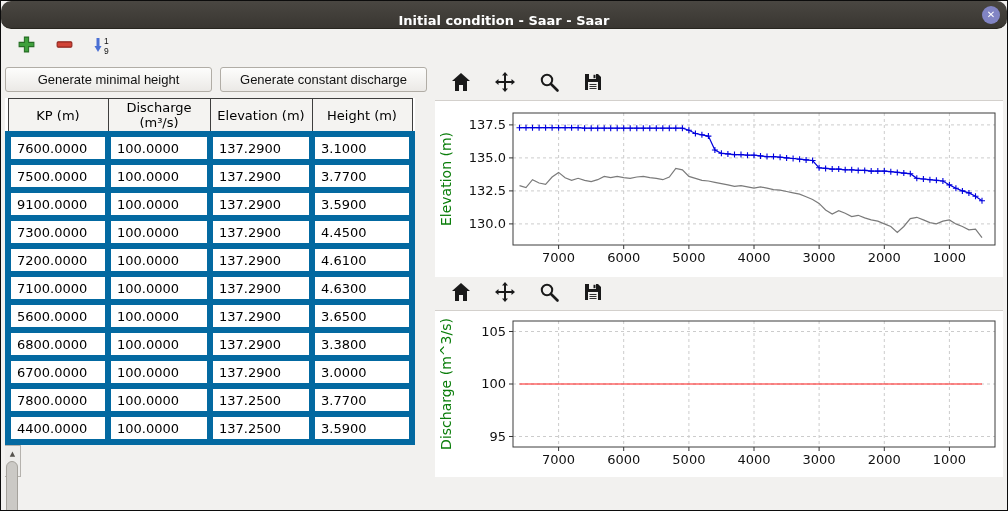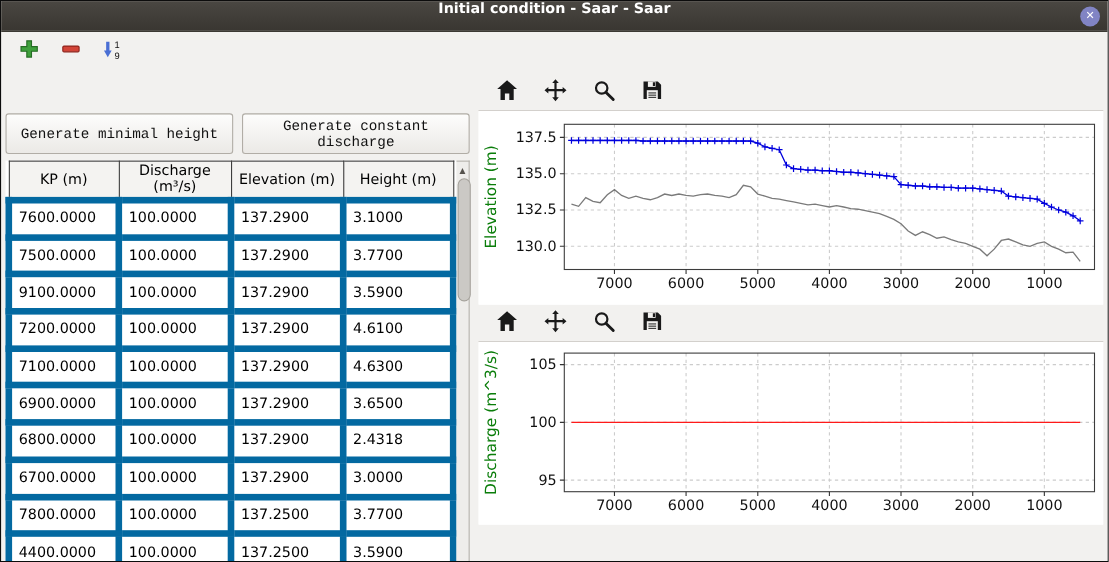--- a/index.html
+++ b/index.html
@@ -2,39 +2,39 @@
 <html><head>
 <meta charset="utf-8">
 <style>
   * { box-sizing: border-box; }
   body { margin: 0; background: #d8d6d2; font-family: "DejaVu Sans", "Liberation Sans", sans-serif; }
   .window { width: 1008px; height: 511px; border: 1px solid #0c0c0c; background: #f2f1ef;
             display: flex; flex-direction: column; overflow: hidden; }
 
   
   .titlebar { flex: 0 0 28px; background: linear-gradient(#4a4742, #393631); border-bottom: 1px solid #27251f;
-              display: flex; align-items: flex-start; justify-content: center; position: relative; }
+              display: flex; align-items: flex-end; justify-content: center; position: relative; border-radius: 10px; }
   .title { color: #ffffff; font-size: 13px; font-weight: bold; }
   .close-btn { position: absolute; right: 7px; top: 5px; width: 18px; height: 18px; border-radius: 50%;
                background: #8184c4; color: #fff; font-size: 10px; line-height: 18px; text-align: center; }
 
   
   .main-toolbar { flex: 0 0 34px; display: flex; align-items: center; gap: 12px; padding-left: 12px; }
   .tool-btn { width: 26px; height: 26px; border: none; background: transparent; padding: 0;
               display: flex; align-items: center; justify-content: center; }
 
   .content { flex: 1 1 auto; display: flex; padding: 4px 4px 0 4px; }
 
   
   .left-panel { flex: 0 0 422px; width: 422px; display: flex; flex-direction: column; }
   .button-row { display: flex; gap: 8px; margin: 0 0 6px 0; }
-  .button-row button { flex: 1; height: 37px; font-size: 13px; font-family: Liberation Mono, monospace; color: #111;
+  .button-row button { flex: 1; height: 25px; font-size: 13px; font-family: Liberation Sans, sans-serif; color: #111;
                        border: 1px solid #b1ada6; border-radius: 3px;
-                       background: linear-gradient(#fdfdfc, #ebe9e6); margin-top: 36px; }
-  .table-area { display: flex; height: 376px; }
+                       background: linear-gradient(#fdfdfc, #ebe9e6); }
+  .table-area { display: flex; height: 376px; flex-direction: column; }
   table { border-collapse: collapse; table-layout: fixed; width: 404px; background: #ffffff;
           font-size: 13px; color: #000; }
   th { height: 24px; background: #f4f3f1; border: 1px solid #3e3e3e; font-weight: normal; text-align: center; }
   td { height: 28px; border: 6px solid #0369a1; padding: 0 2px 0 6px; overflow: hidden; white-space: nowrap; }
 
   .vscrollbar { width: 16px; background: #eeedeb; border: 1px solid #b5b2ad; border-left: none;
                 display: flex; flex-direction: column; }
   .sb-arrow { flex: 0 0 15px; font-size: 7px; color: #55524d; display: flex; align-items: center; justify-content: center; }
   .sb-track { flex: 1 1 auto; position: relative; }
   .sb-thumb { position: absolute; top: 0; left: 1px; width: 12px; height: 112px;
@@ -124,42 +124,48 @@
                 <td>137.2900</td>
                 <td>3.7700</td>
               </tr>
               <tr>
                 <td>9100.0000</td>
                 <td>100.0000</td>
                 <td>137.2900</td>
                 <td>3.5900</td>
               </tr>
               <tr>
+                <td>7300.0000</td>
+                <td>100.0000</td>
+                <td>137.2900</td>
+                <td>4.4500</td>
+              </tr>
+              <tr>
                 <td>7200.0000</td>
                 <td>100.0000</td>
                 <td>137.2900</td>
                 <td>4.6100</td>
               </tr>
               <tr>
                 <td>7100.0000</td>
                 <td>100.0000</td>
                 <td>137.2900</td>
                 <td>4.6300</td>
               </tr>
               <tr>
-                <td>6900.0000</td>
+                <td>5600.0000</td>
                 <td>100.0000</td>
                 <td>137.2900</td>
                 <td>3.6500</td>
               </tr>
               <tr>
                 <td>6800.0000</td>
                 <td>100.0000</td>
                 <td>137.2900</td>
-                <td>2.4318</td>
+                <td>3.3800</td>
               </tr>
               <tr>
                 <td>6700.0000</td>
                 <td>100.0000</td>
                 <td>137.2900</td>
                 <td>3.0000</td>
               </tr>
               <tr>
                 <td>7800.0000</td>
                 <td>100.0000</td>

